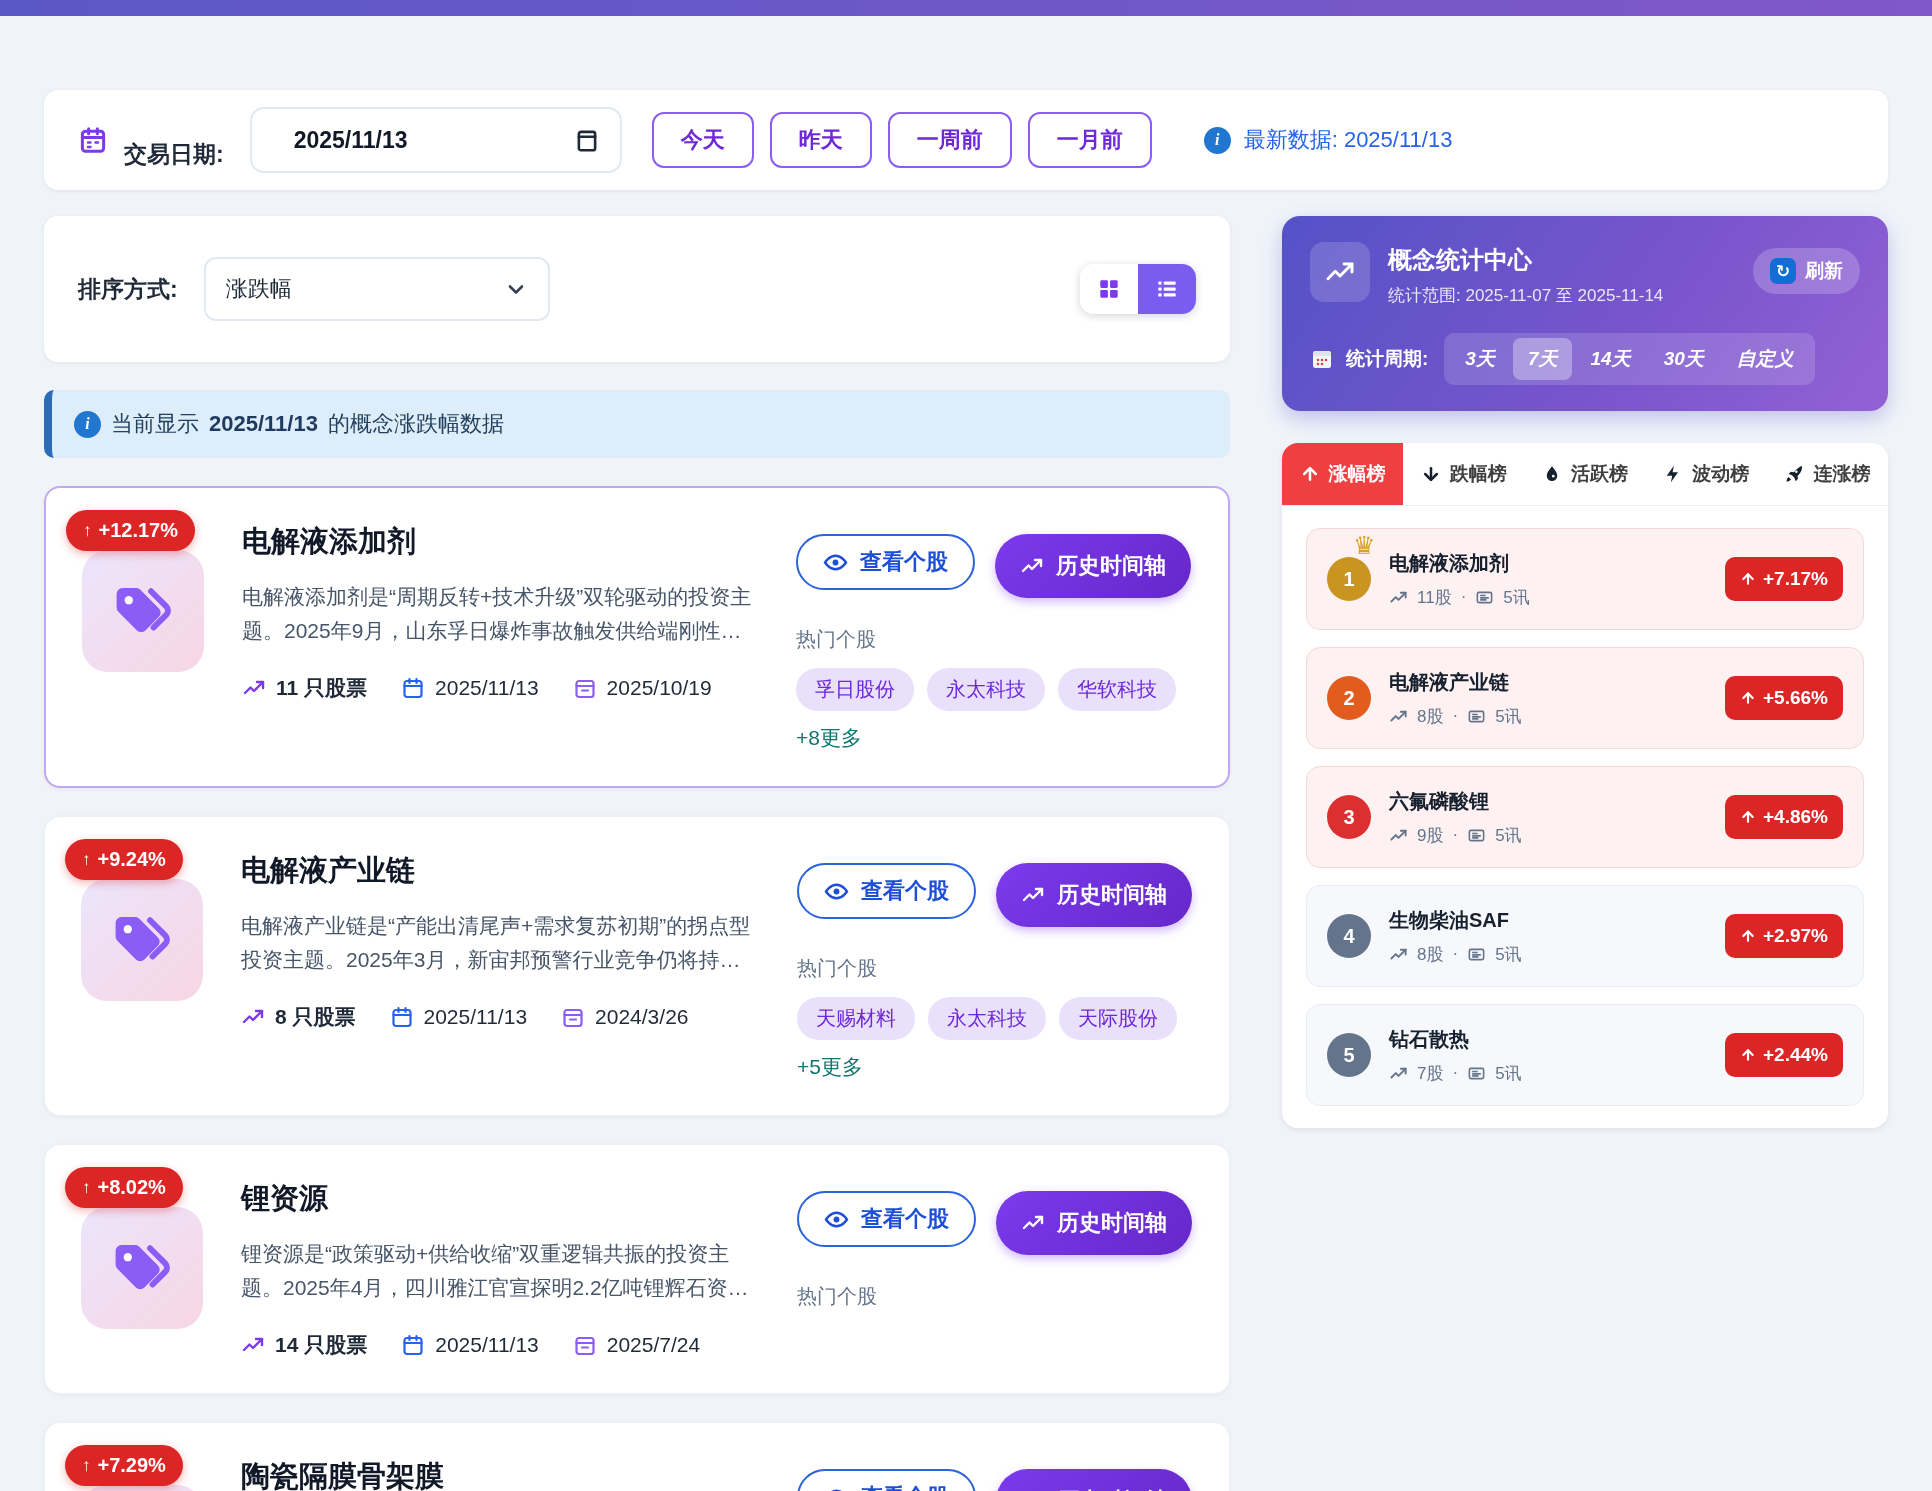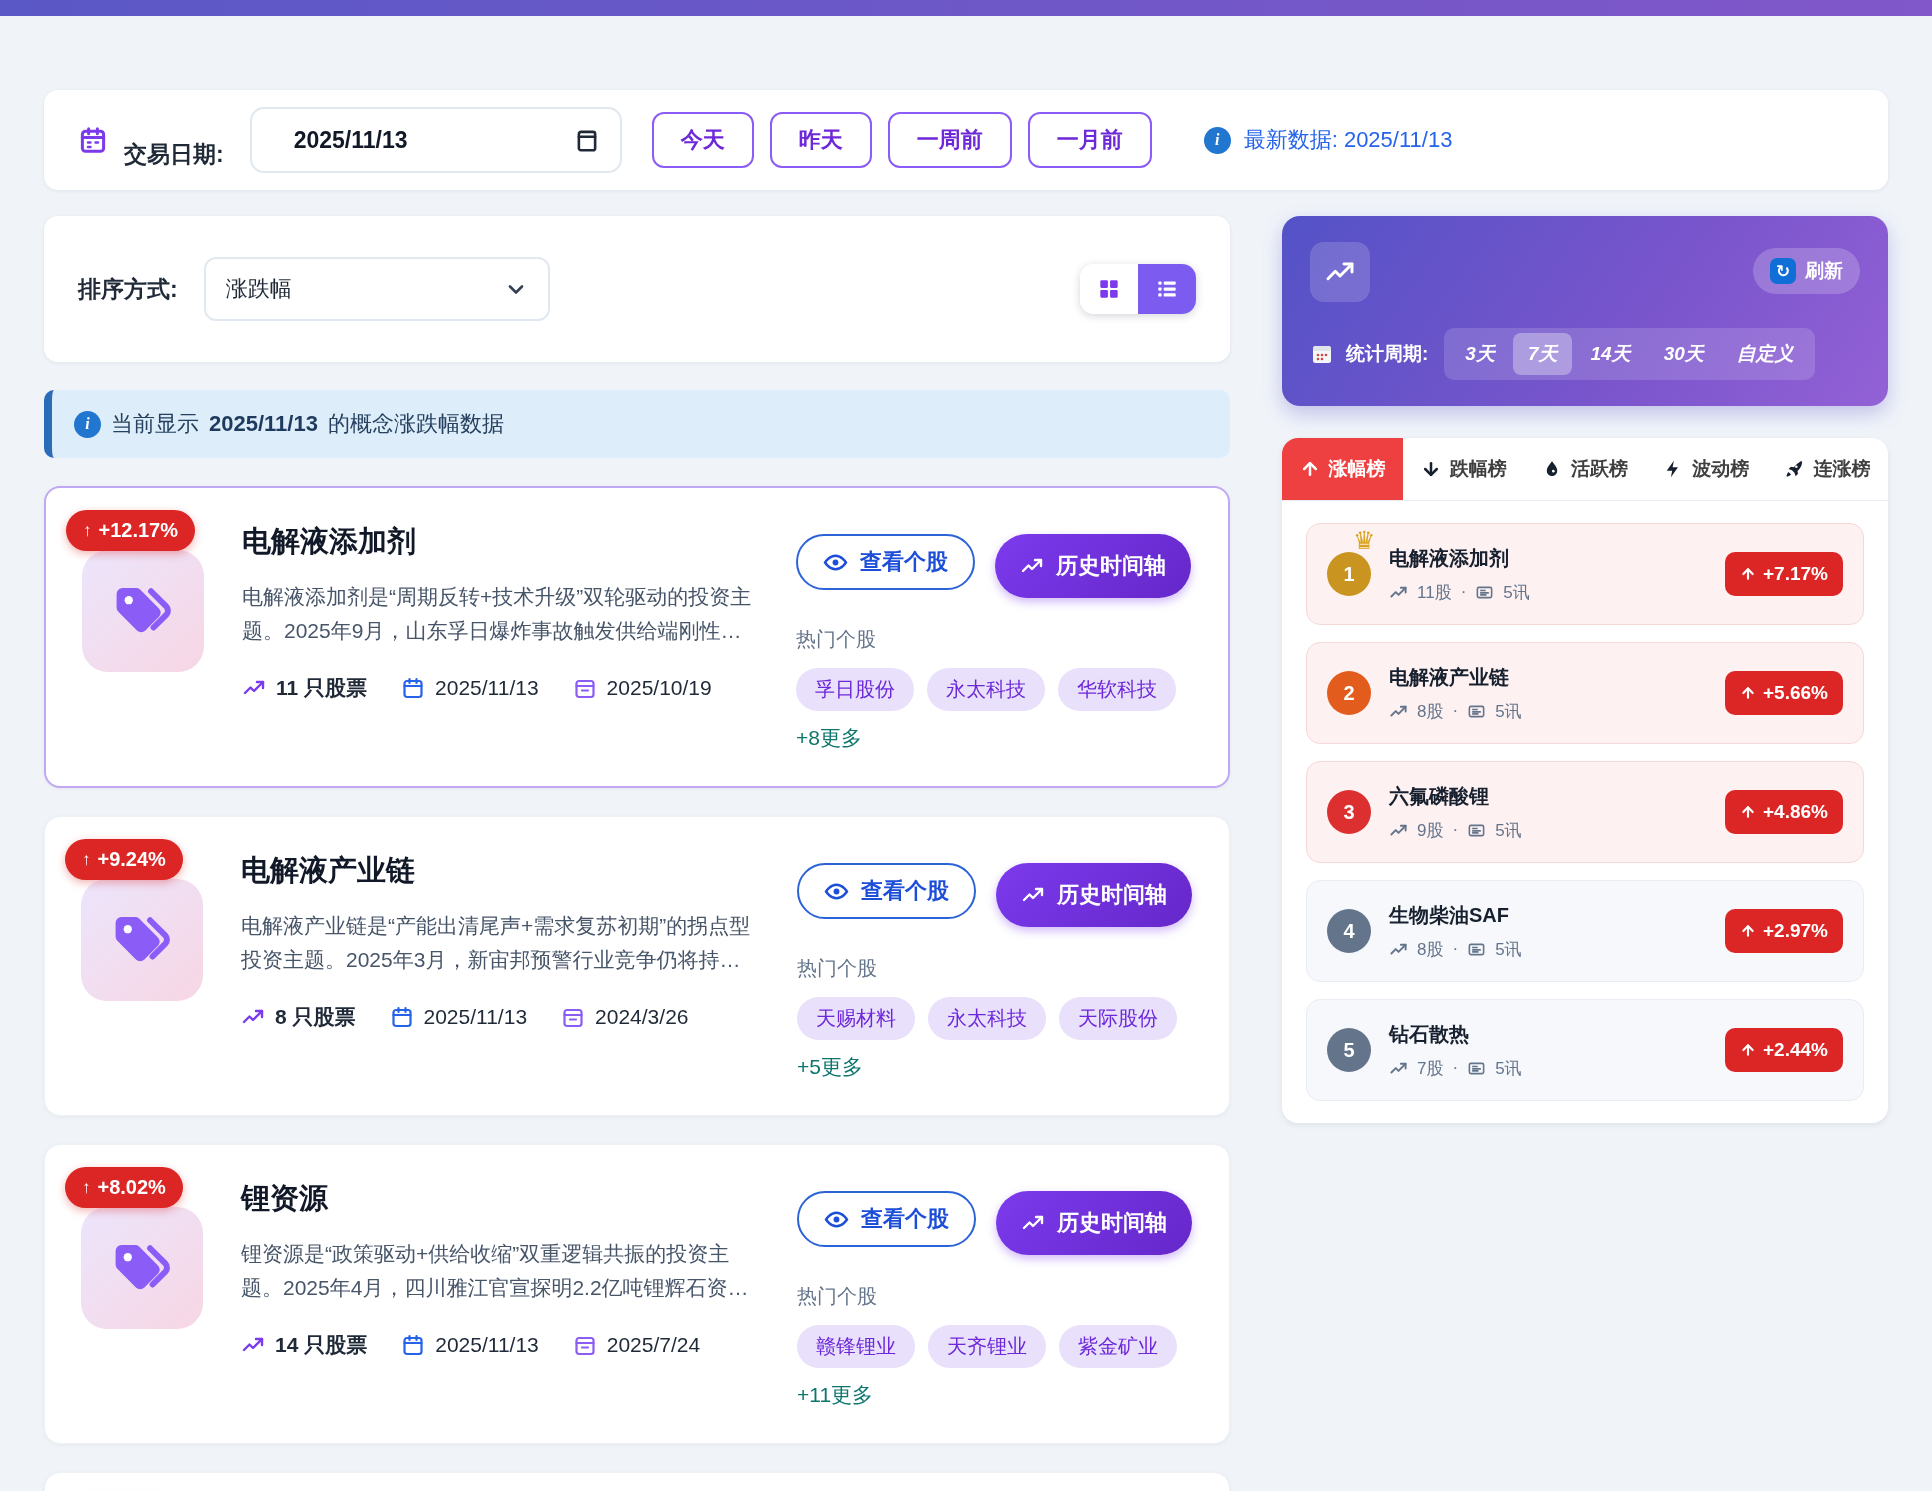--- a/index.html
+++ b/index.html
@@ -451,30 +451,20 @@
               </button>
               <button class="timeline-btn">
                 <svg viewBox="0 0 24 24" fill="none" stroke="currentColor" stroke-width="2.4" stroke-linecap="round" stroke-linejoin="round">
                   <path d="M3 17l5.5-5.5 3.5 3.5L21 6"></path>
                   <path d="M15 6h6v6"></path>
                 </svg>
                 <span>历史时间轴</span>
               </button>
             </div>
             <div class="hot-label">热门个股</div>
-            <div class="chips">
-
-                <span class="chip">赣锋锂业</span>
-
-                <span class="chip">天齐锂业</span>
-
-                <span class="chip">紫金矿业</span>
-
-              <span class="more-link">+11更多</span>
-            </div>
           </div>
         </article>
 
         <article class="concept-card">
           <div class="thumb-wrap">
             <div class="change-badge">
               <span class="up">↑</span>
               <span>+7.29%</span>
             </div>
             <div class="thumb">
@@ -510,20 +500,24 @@
 
     <aside class="side-col">
 
       <section class="stats-card">
         <div class="stats-head">
           <div class="stats-ico">
             <svg viewBox="0 0 24 24" fill="none" stroke="currentColor" stroke-width="2.2" stroke-linecap="round" stroke-linejoin="round">
                 <path d="M3 17l5.5-5.5 3.5 3.5L21 6"></path>
                 <path d="M15 6h6v6"></path>
               </svg>
+          </div>
+          <div>
+            <div class="stats-title">概念统计中心</div>
+            <div class="stats-range">统计范围: 2025-11-07 至 2025-11-14</div>
           </div>
           <button class="refresh-btn">
             <span class="refresh-ico">↻</span>
             <span>刷新</span>
           </button>
         </div>
         <div class="period-row">
           <svg class="period-cal" viewBox="0 0 24 24">
               <rect x="3" y="4" width="18" height="17" rx="2.5" fill="#f4f6f8"></rect>
               <rect x="3" y="4" width="18" height="5" rx="2.5" fill="#dfe4ea"></rect>

